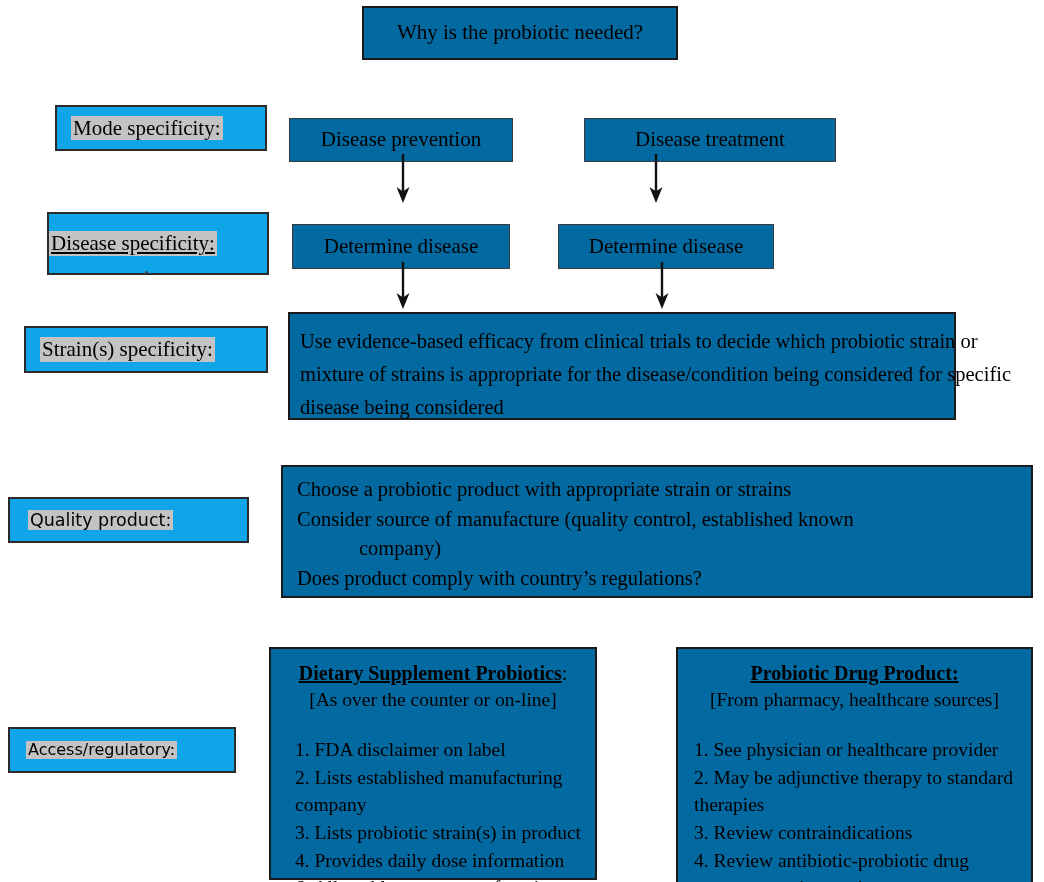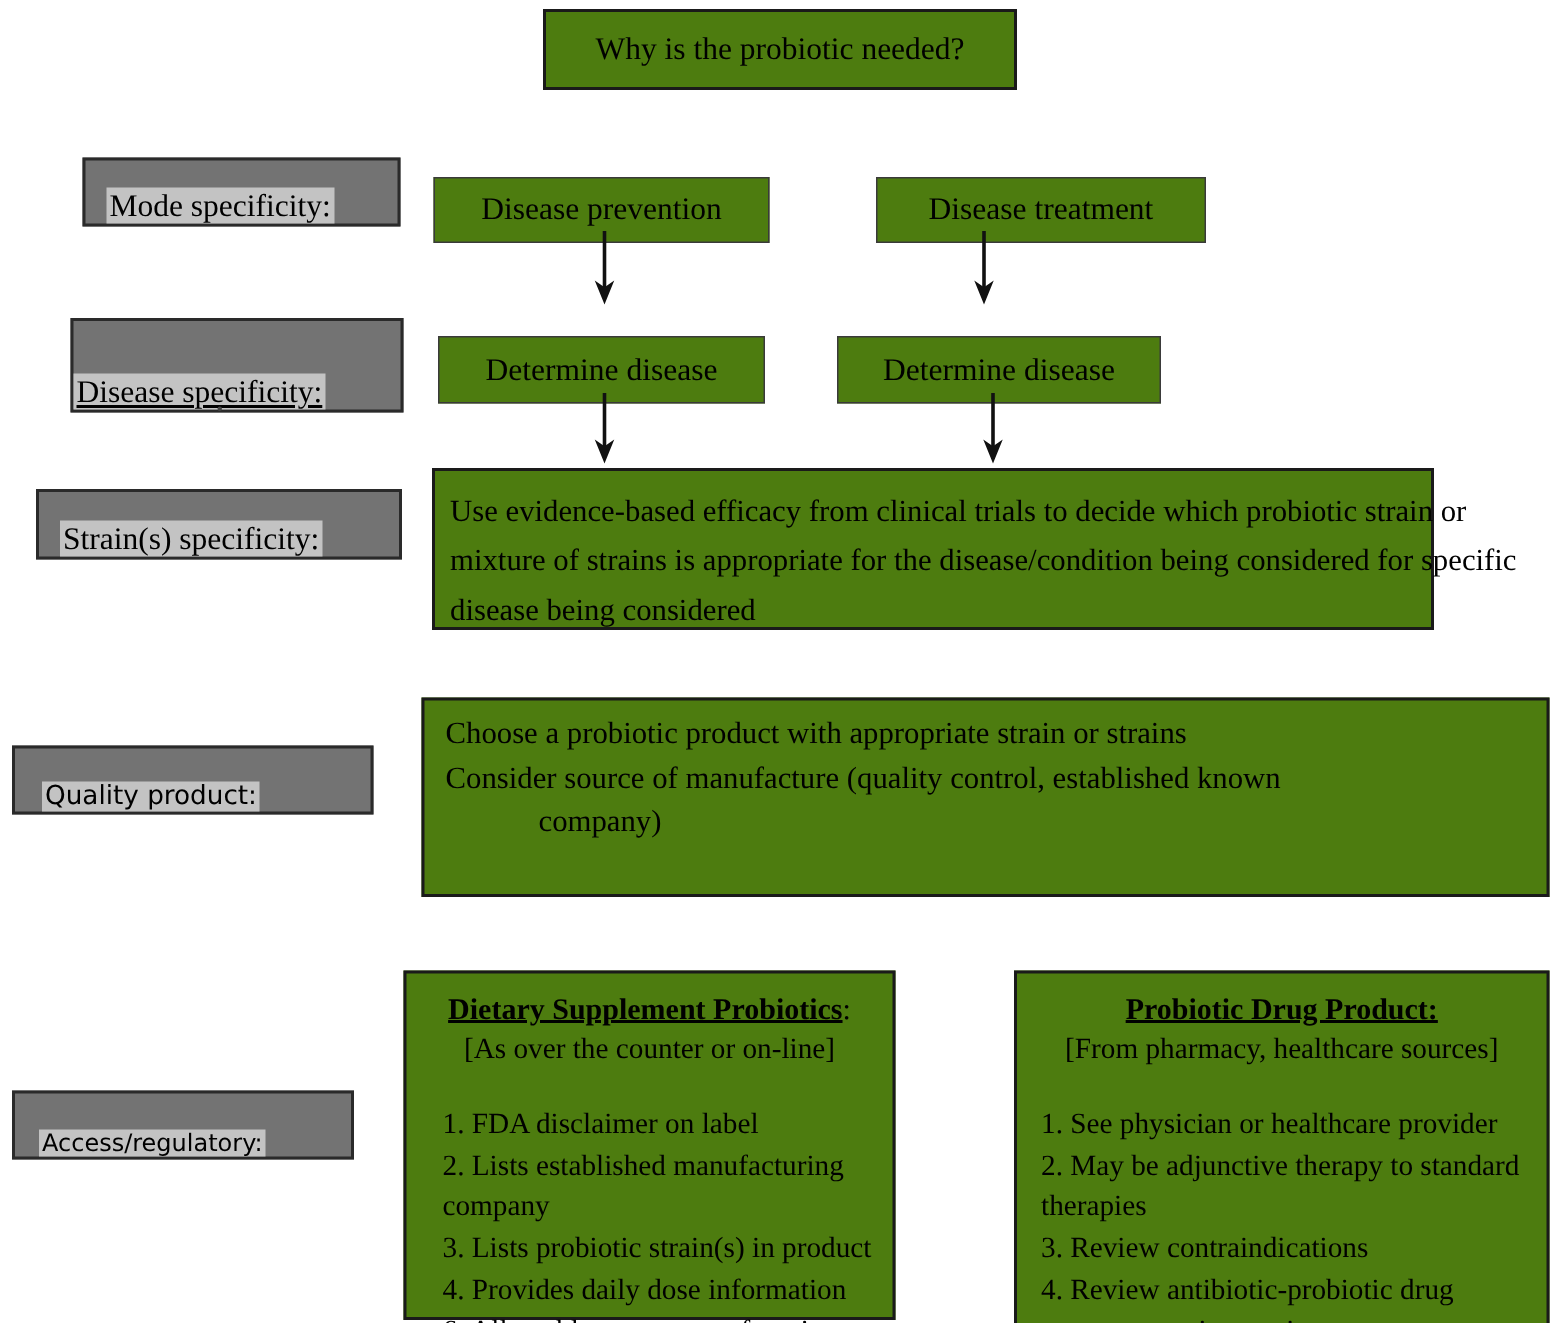--- a/index.html
+++ b/index.html
@@ -16,41 +16,41 @@
     overflow: hidden;
   }
   .canvas {
     position: relative;
     width: 1044px;
     height: 882px;
   }
   .box {
     position: absolute;
     box-sizing: border-box;
-    background: #4d7c0f;
+    background: #0369a1;
     border: 2px solid #1a1a1a;
   }
   .box.thin {
     border-width: 1px;
     border-color: #3a3a3a;
     margin-top: 12px;
   }
   .centered {
     display: flex;
     align-items: center;
     justify-content: center;
     text-align: center;
   }
   .label-box {
     position: absolute;
     box-sizing: border-box;
-    background: #737373;
+    background: #0ea5e9;
     border: 2px solid #2a2a2a;
     display: flex;
-    align-items: flex-end;
+    align-items: center;
   }
   .label-hl {
     background: #c3c3c3;
     padding: 0 2px;
     white-space: nowrap;
     line-height: 1.15;
   }
   .serif-label { font-family: "Liberation Serif", "DejaVu Serif", serif; }
   .sans-label  { font-family: "DejaVu Sans", "Liberation Sans", sans-serif; }
 
@@ -105,21 +105,21 @@
   </div>
 
   <div class="label-box" style="left:55px; top:105px; width:212px; height:46px; padding-left:14px;">
     <span class="label-hl serif-label" style="font-size:21px;">Mode specificity:</span>
   </div>
 
   <div class="box thin centered" style="left:289px; top:106px; width:224px; height:44px;">
     <span class="node-text">Disease prevention</span>
   </div>
 
-  <div class="box thin centered" style="left:584px; top:106px; width:220px; height:44px;">
+  <div class="box thin centered" style="left:584px; top:106px; width:252px; height:44px;">
     <span class="node-text">Disease treatment</span>
   </div>
 
   <svg class="arrow" style="left:392px; top:154px;" width="22" height="50" viewBox="0 0 22 50">
     <line x1="11" y1="0" x2="11" y2="40" stroke="#111" stroke-width="2.4"></line>
     <path d="M11 49 L4.5 33 L11 37.5 L17.5 33 Z" fill="#111"></path>
   </svg>
   <svg class="arrow" style="left:645px; top:154px;" width="22" height="50" viewBox="0 0 22 50">
     <line x1="11" y1="0" x2="11" y2="40" stroke="#111" stroke-width="2.4"></line>
     <path d="M11 49 L4.5 33 L11 37.5 L17.5 33 Z" fill="#111"></path>
@@ -157,20 +157,21 @@
 
   <div class="label-box" style="left:8px; top:497px; width:241px; height:46px; padding-left:18px;">
     <span class="label-hl sans-label" style="font-size:17.5px;">Quality product:</span>
   </div>
 
   <div class="box" style="left:281px; top:465px; width:752px; height:133px;">
     <div class="para" style="left:14px; top:8px; width:716px; line-height:1.45;">
       <span>Choose a probiotic product with appropriate strain or strains</span><br>
       <span>Consider source of manufacture (quality control, established known</span><br>
       <span style="display:inline-block; margin-left:62px;">company)</span><br>
+      <span>Does product comply with country’s regulations?</span>
     </div>
   </div>
 
   <div class="label-box" style="left:8px; top:727px; width:228px; height:46px; padding-left:16px;">
     <span class="label-hl sans-label" style="font-size:16px;">Access/regulatory:</span>
   </div>
 
   <div class="box" style="left:269px; top:647px; width:328px; height:233px;">
     <div style="position:absolute; left:0; top:12px; width:100%;">
       <div class="panel-title">

